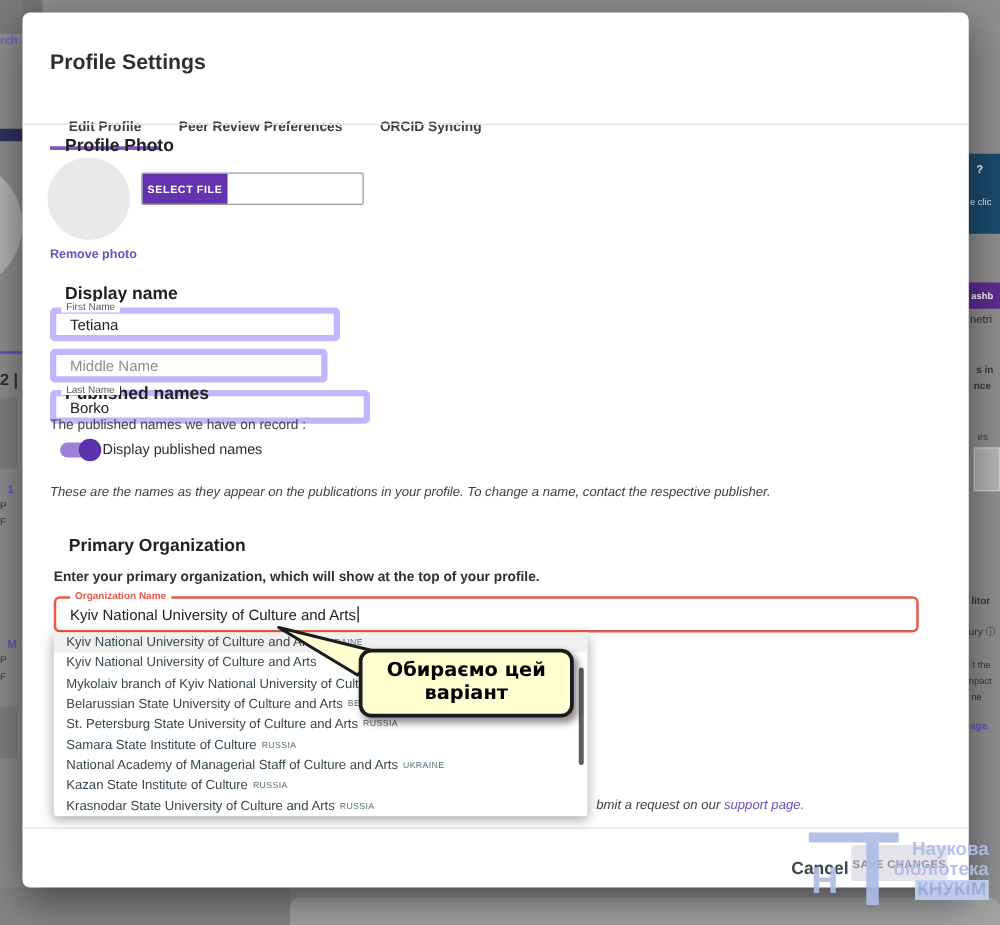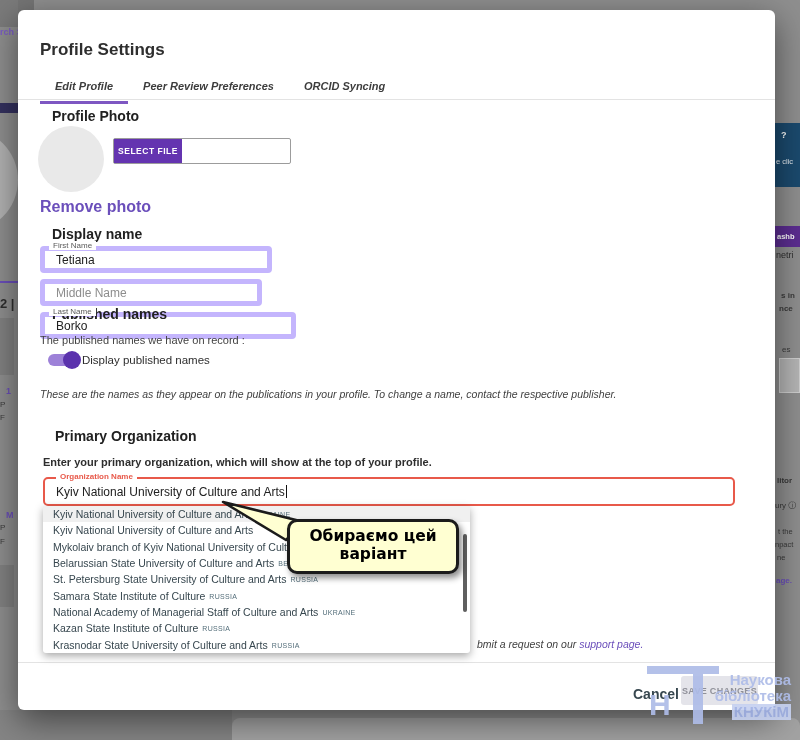--- a/index.html
+++ b/index.html
@@ -35,32 +35,32 @@
   .bg-ury { left:775px; top:500px; }
   .bg-tthe { left:778px; top:527px; font-size:7.5px; } .bg-npact { left:775px; top:540px; font-size:7.5px; } .bg-ne { left:777px; top:553px; font-size:7.5px; }
   .bg-age { left:776px; top:576px; color:#6b4fbb; font-weight:bold; }
   .bg-bottom-light { position:absolute; left:232px; top:718px; width:568px; height:22px; background:#a3a3a3; border-radius:8px 8px 0 0; z-index:1; }
   .bg-bottom-dark { position:absolute; left:0; top:710px; width:232px; height:30px; background:#858585; z-index:1; }
 
   
   .modal { position:absolute; left:18px; top:10px; width:757px; height:700px; background:#ffffff;
            border-radius:6px; box-shadow:0 10px 34px rgba(0,0,0,.5); z-index:5; }
   .modal-title { position:absolute; left:22px; top:30px; font-size:17px; font-weight:bold; color:#2e2e2e; }
-  .tabs { position:absolute; left:22px; top:62px; display:flex;font-style:italic; }
+  .tabs { position:absolute; left:22px; top:78px; display:flex; }
   .tab { padding:8px 15px 9px 15px; font-size:11px; font-weight:bold; color:#3d3d3d; cursor:pointer; }
   .tab.active { border-bottom:3px solid #7e57c2; }
   .tabs-border { position:absolute; left:0; top:89px; width:100%; height:1px; background:#e3e3e3; }
 
   .section-heading { position:absolute; font-size:14px; font-weight:bold; color:#212121;padding-left:12px; }
   .h-photo { left:22px; top:98px; }
   .avatar { position:absolute; left:20px; top:116px; width:66px; height:66px; border-radius:50%; background:#e9e9e9; }
   .file-control { position:absolute; left:95px; top:128px; width:178px; height:26px; border:1px solid #9c9c9c; border-radius:2px; background:#fff; display:flex; }
   .file-btn { width:68px; height:100%; background:#6434b0; color:#fff; font-size:8.5px; font-weight:bold; letter-spacing:.5px;
               display:flex; align-items:center; justify-content:center; cursor:pointer; }
-  .remove-link { position:absolute; left:22px; top:188px; font-size:16px; font-weight:bold; color:#6b4fbb; cursor:pointer; }
+  .remove-link { position:absolute; left:22px; top:188px; font-size:10px; font-weight:bold; color:#6b4fbb; cursor:pointer; }
 
   .h-display { left:22px; top:216px; }
   .name-row { position:absolute; left:22px; top:236px; display:flex; gap:6px;flex-direction:column; }
   .field { position:relative; }
   .field input { width:100%; height:27px; border:5px solid #c4b5fd; border-radius:4px; padding:0 11px; font-size:12px; color:#212121;
                  font-family:"Liberation Sans", sans-serif; background:#fff; }
   .field input::placeholder { color:#8d8d8d; }
   .float-label { position:absolute; top:-5px; left:9px; background:#fff; padding:0 4px; font-size:8px; color:#5a5a5a; z-index:2; }
   .w1 { width:232px; } .w2 { width:222px; } .w3 { width:256px; }
 

